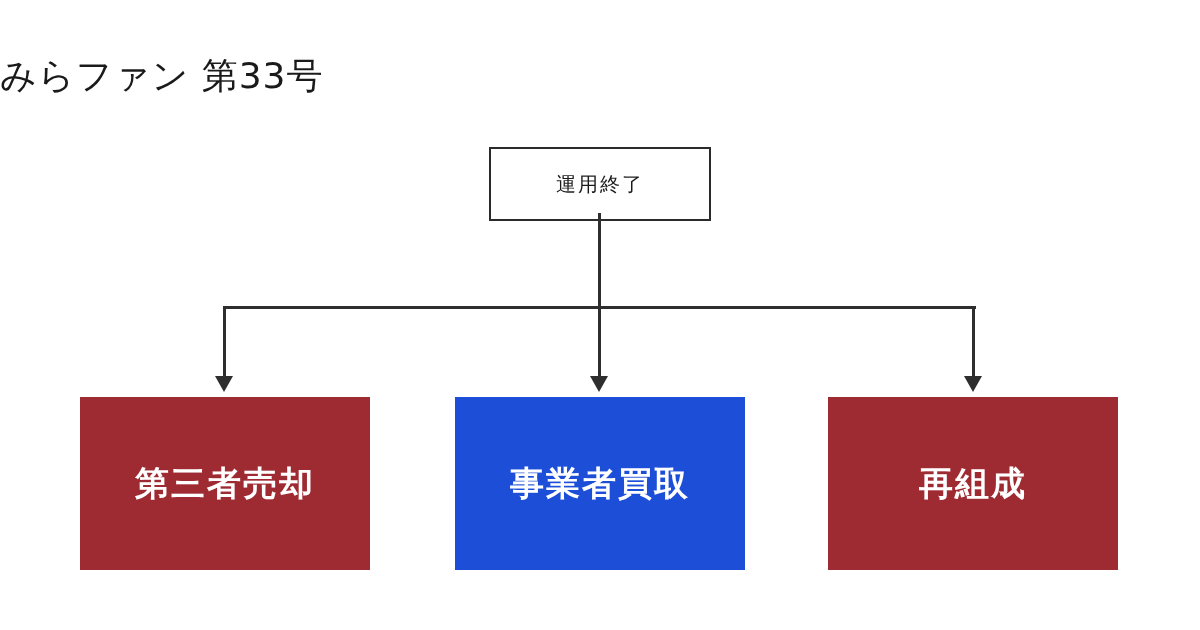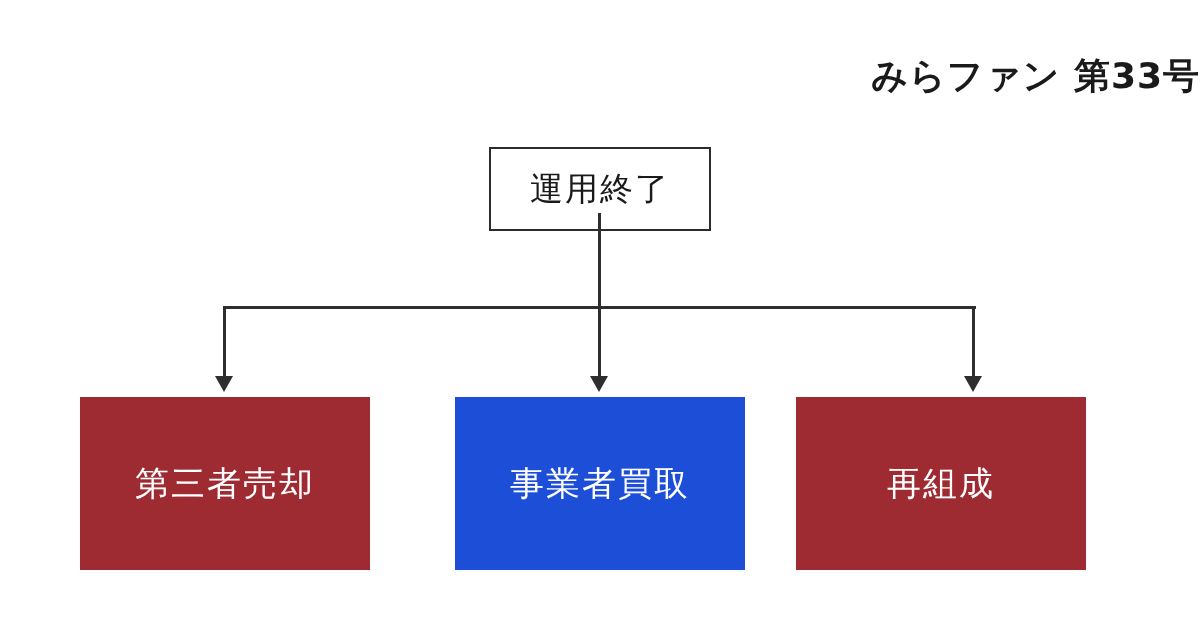--- a/index.html
+++ b/index.html
@@ -13,39 +13,39 @@
     width: 1200px;
     height: 630px;
     background: #ffffff;
     overflow: hidden;
   }
   .diagram-title {
     position: absolute;
     top: 52px;
     left: 0;
     width: 1200px;
-    text-align: right;
+    text-align: left;
     font-size: 36px;
-    font-weight: bold;
+    font-weight: normal;
     color: #1a1a1a;
     letter-spacing: 1px;
   }
   .root-node {
     position: absolute;
     left: 489px;
     top: 147px;
     width: 222px;
-    height: 84px;
+    height: 74px;
     box-sizing: border-box;
     border: 2px solid #2b2b2b;
     background: #ffffff;
     display: flex;
     align-items: center;
     justify-content: center;
-    font-size: 33px;
+    font-size: 20px;
     color: #1a1a1a;
     letter-spacing: 2px;
   }
   .line {
     position: absolute;
     background: #2e2e2e;
   }
   .line-root-stem   { left: 598px; top: 213px; width: 3px;   height: 95px; }
   .line-horizontal  { left: 223px; top: 306px; width: 753px; height: 3px;  }
   .line-stem-left   { left: 223px; top: 306px; width: 3px;   height: 72px; }
@@ -65,26 +65,26 @@
   .branch-node {
     position: absolute;
     top: 397px;
     width: 290px;
     height: 173px;
     display: flex;
     align-items: center;
     justify-content: center;
     color: #ffffff;
     font-size: 34px;
-    font-weight: normal;
+    font-weight: bold;
     letter-spacing: 2px;
   }
   .branch-1 { left: 80px;  }
   .branch-2 { left: 455px; }
-  .branch-3 { left: 796px; justify-content: center; }
+  .branch-3 { left: 828px; justify-content: center; }
 </style>
 </head>
 <body>
 
 <div class="canvas">
 
   <div class="diagram-title">みらファン 第33号</div>
 
   <div class="root-node">
     <span>運用終了</span>

